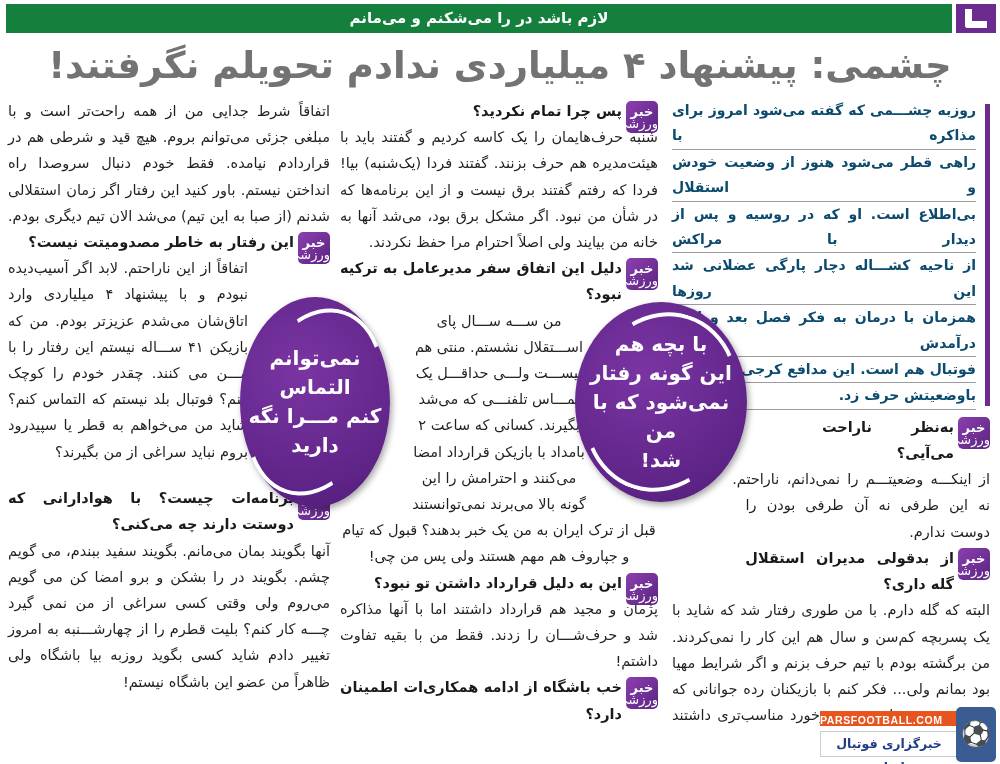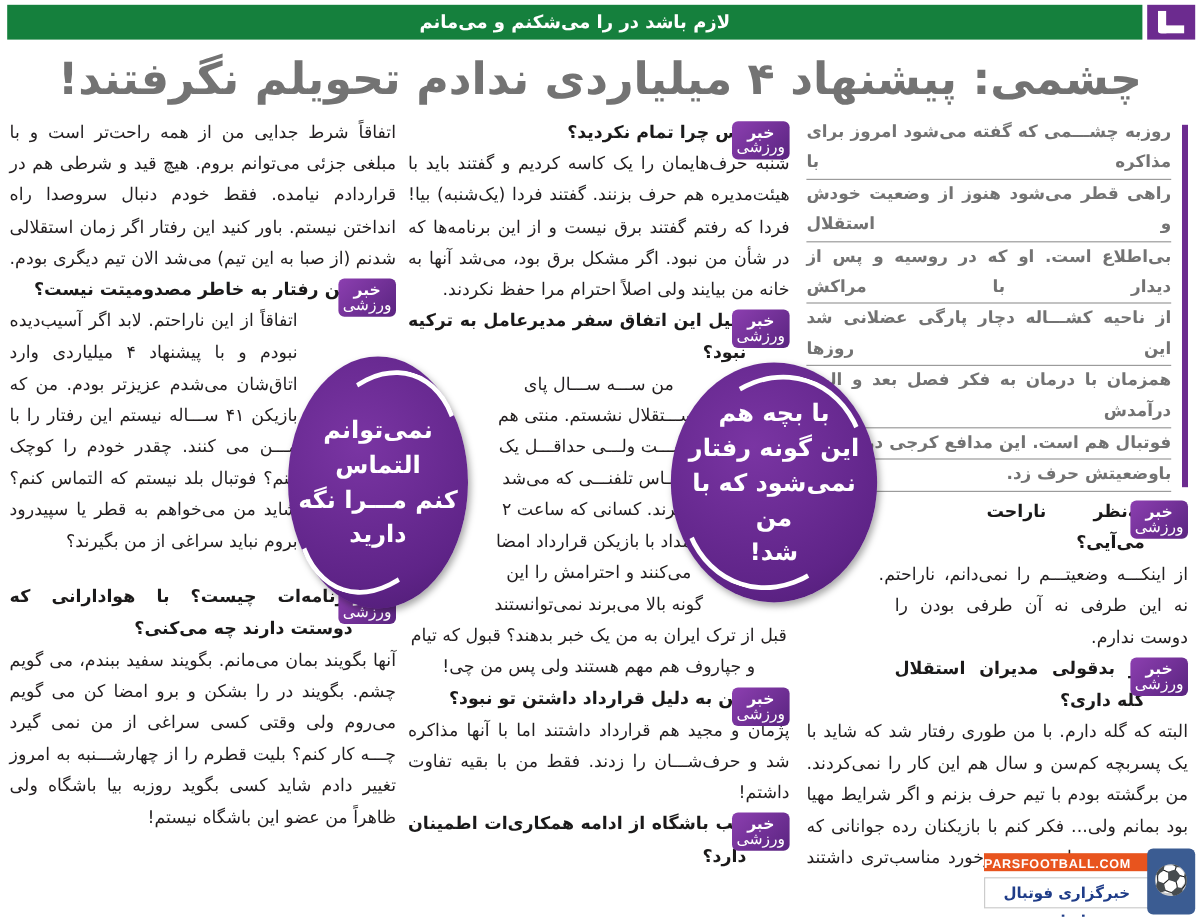--- a/index.html
+++ b/index.html
@@ -30,36 +30,36 @@
 
   
   .col { position: absolute; top: 98px; font-size: 14.5px; line-height: 26.2px; text-align: justify; }
   .col-right  { right: 10px; width: 318px; }
   .col-middle { right: 342px; width: 318px; }
   .col-left   { right: 670px; width: 322px; }
 
   
   .intro {
     position: relative; padding-right: 14px; margin-bottom: 4px; margin-left: 0;
-    font-size: 14px; font-weight: bold; color: #737373;
+    font-size: 14px; font-weight: bold; color: #0c4a6e;
   }
   .intro::before {
     content: ""; position: absolute; right: 0; top: 6px; bottom: 4px; width: 5px; background: #6c2b8f;
   }
   .intro .line {
     display: block; border-bottom: 1.5px solid #9b9b9b; line-height: 25.4px; text-align: justify;
     text-align-last: justify;
   }
   .intro .line.last { text-align-last: right; }
 
   .q {
     font-weight: bold; color: #1b1a1a; position: relative; padding-right: 36px; min-height: 26px;
   }
   .logo {
-    position: absolute; right: 0; top: 3px; width: 48px; height: 32px; border-radius: 5px;
+    position: absolute; right: 0; top: 3px; width: 32px; height: 32px; border-radius: 5px;
     background: linear-gradient(135deg, #8c3fb0, #5a2480);
     color: #fff; font-size: 10px; line-height: 12px; text-align: center; overflow: hidden;
     padding-top: 4px; font-weight: bold;
   }
   .logo .l1 { display: block; font-size: 13px; line-height: 14px; }
   .logo .l2 { display: block; font-size: 13px; line-height: 9px; font-weight: normal; }
   .a { color: #231f20; }
 
   
   .quote-circle {
@@ -68,21 +68,21 @@
     box-shadow: 2px 3px 6px rgba(0,0,0,0.35);
     color: #fff; font-weight: bold; text-align: center; display: flex; align-items: center; justify-content: center;
   }
   .quote-circle .ring {
     position: absolute; inset: 9px; border-radius: 50%;
     border: 4px solid #fff; border-left-color: transparent; border-right-color: transparent;
     transform: rotate(18deg);
   }
   .quote-circle .txt { position: relative; font-size: 20px; line-height: 29px; }
   .qc-left  { left: 240px; top: 297px; width: 150px; height: 210px; border-radius: 50%; }
-  .qc-right { left: 559px; top: 302px; width: 172px; height: 200px; }
+  .qc-right { left: 575px; top: 302px; width: 172px; height: 200px; }
 
   
   .watermark { position: absolute; left: 820px; top: 707px; width: 176px; height: 57px; }
   .wm-top {
     position: absolute; left: 0; top: 4px; width: 138px; height: 15px; background: #e8541e;
     color: #fff; font-size: 10.5px; font-weight: bold; line-height: 18px; text-align: left;
     font-family: "Liberation Sans", sans-serif; letter-spacing: 0.6px; direction: ltr;
   }
   .wm-bottom {
     position: absolute; left: 0; top: 24px; width: 138px; height: 26px; background: #fff;

